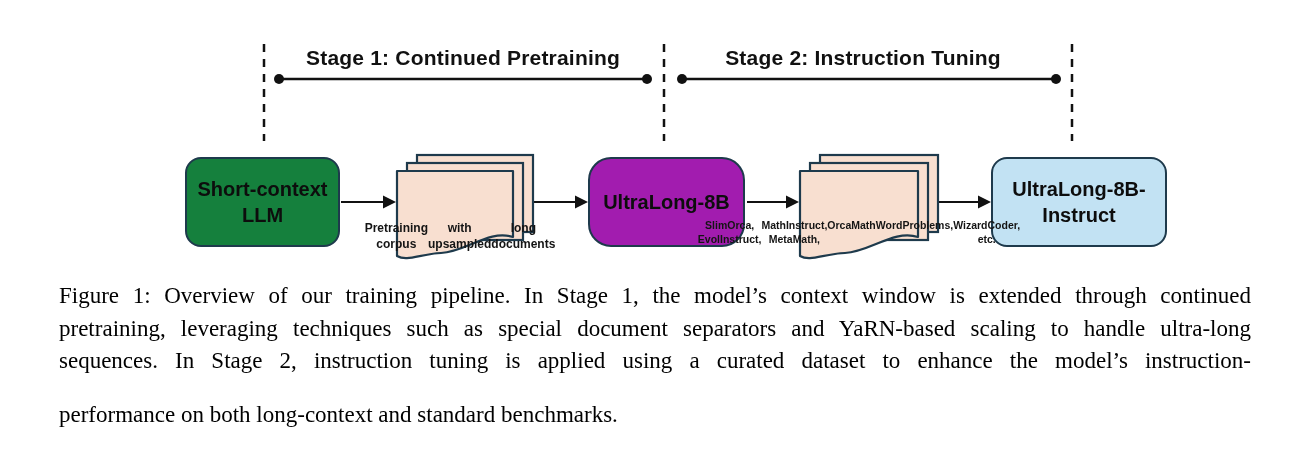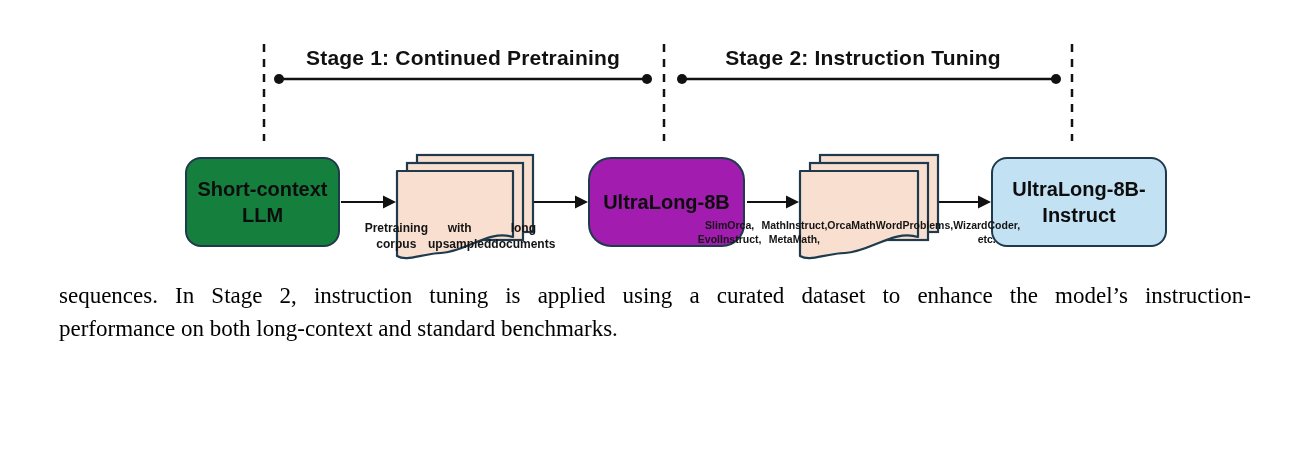--- a/index.html
+++ b/index.html
@@ -27,21 +27,21 @@
     position:absolute;display:flex;flex-direction:row;justify-content:center;
     text-align:center;color:#141414;font-weight:600;margin-top:44px;
   }
   .doc-label-1{left:395px;top:176px;width:130px;height:70px;font-size:12px;line-height:16px;}
   .doc-label-2{left:799px;top:174px;width:120px;height:72px;font-size:10.5px;line-height:14px;}
   .caption{
     position:absolute;left:59px;top:280px;width:1192px;
     font-family:"Liberation Serif",serif;font-size:23px;line-height:32.5px;color:#000;
   }
   .caption .cap-line{text-align:justify;text-align-last:justify;}
-  .caption .cap-line.last{text-align:left;text-align-last:left;}
+  .caption .cap-line.last{text-align:left;text-align-last:left;margin-top:21px;}
 </style>
 </head>
 <body>
 
 <div class="canvas">
 
   <div class="diagram">
 
     <svg width="1308" height="270" viewBox="0 0 1308 270">
 
@@ -111,17 +111,19 @@
     </div>
     <div class="doc-label doc-label-2">
       <div>SlimOrca, EvolInstruct,</div>
       <div>MathInstruct, MetaMath,</div>
       <div>OrcaMathWordProblems,</div>
       <div>WizardCoder, etc.</div>
     </div>
   </div>
 
   <div class="caption">
+    <div class="cap-line">Figure 1: Overview of our training pipeline. In Stage 1, the model’s context window is extended through continued</div>
+    <div class="cap-line">pretraining, leveraging techniques such as special document separators and YaRN-based scaling to handle ultra-long</div>
     <div class="cap-line">sequences.  In Stage 2, instruction tuning is applied using a curated dataset to enhance the model’s instruction-</div>
     <div class="cap-line last">performance on both long-context and standard benchmarks.</div>
   </div>
 
 </div>
 
 </body></html>

